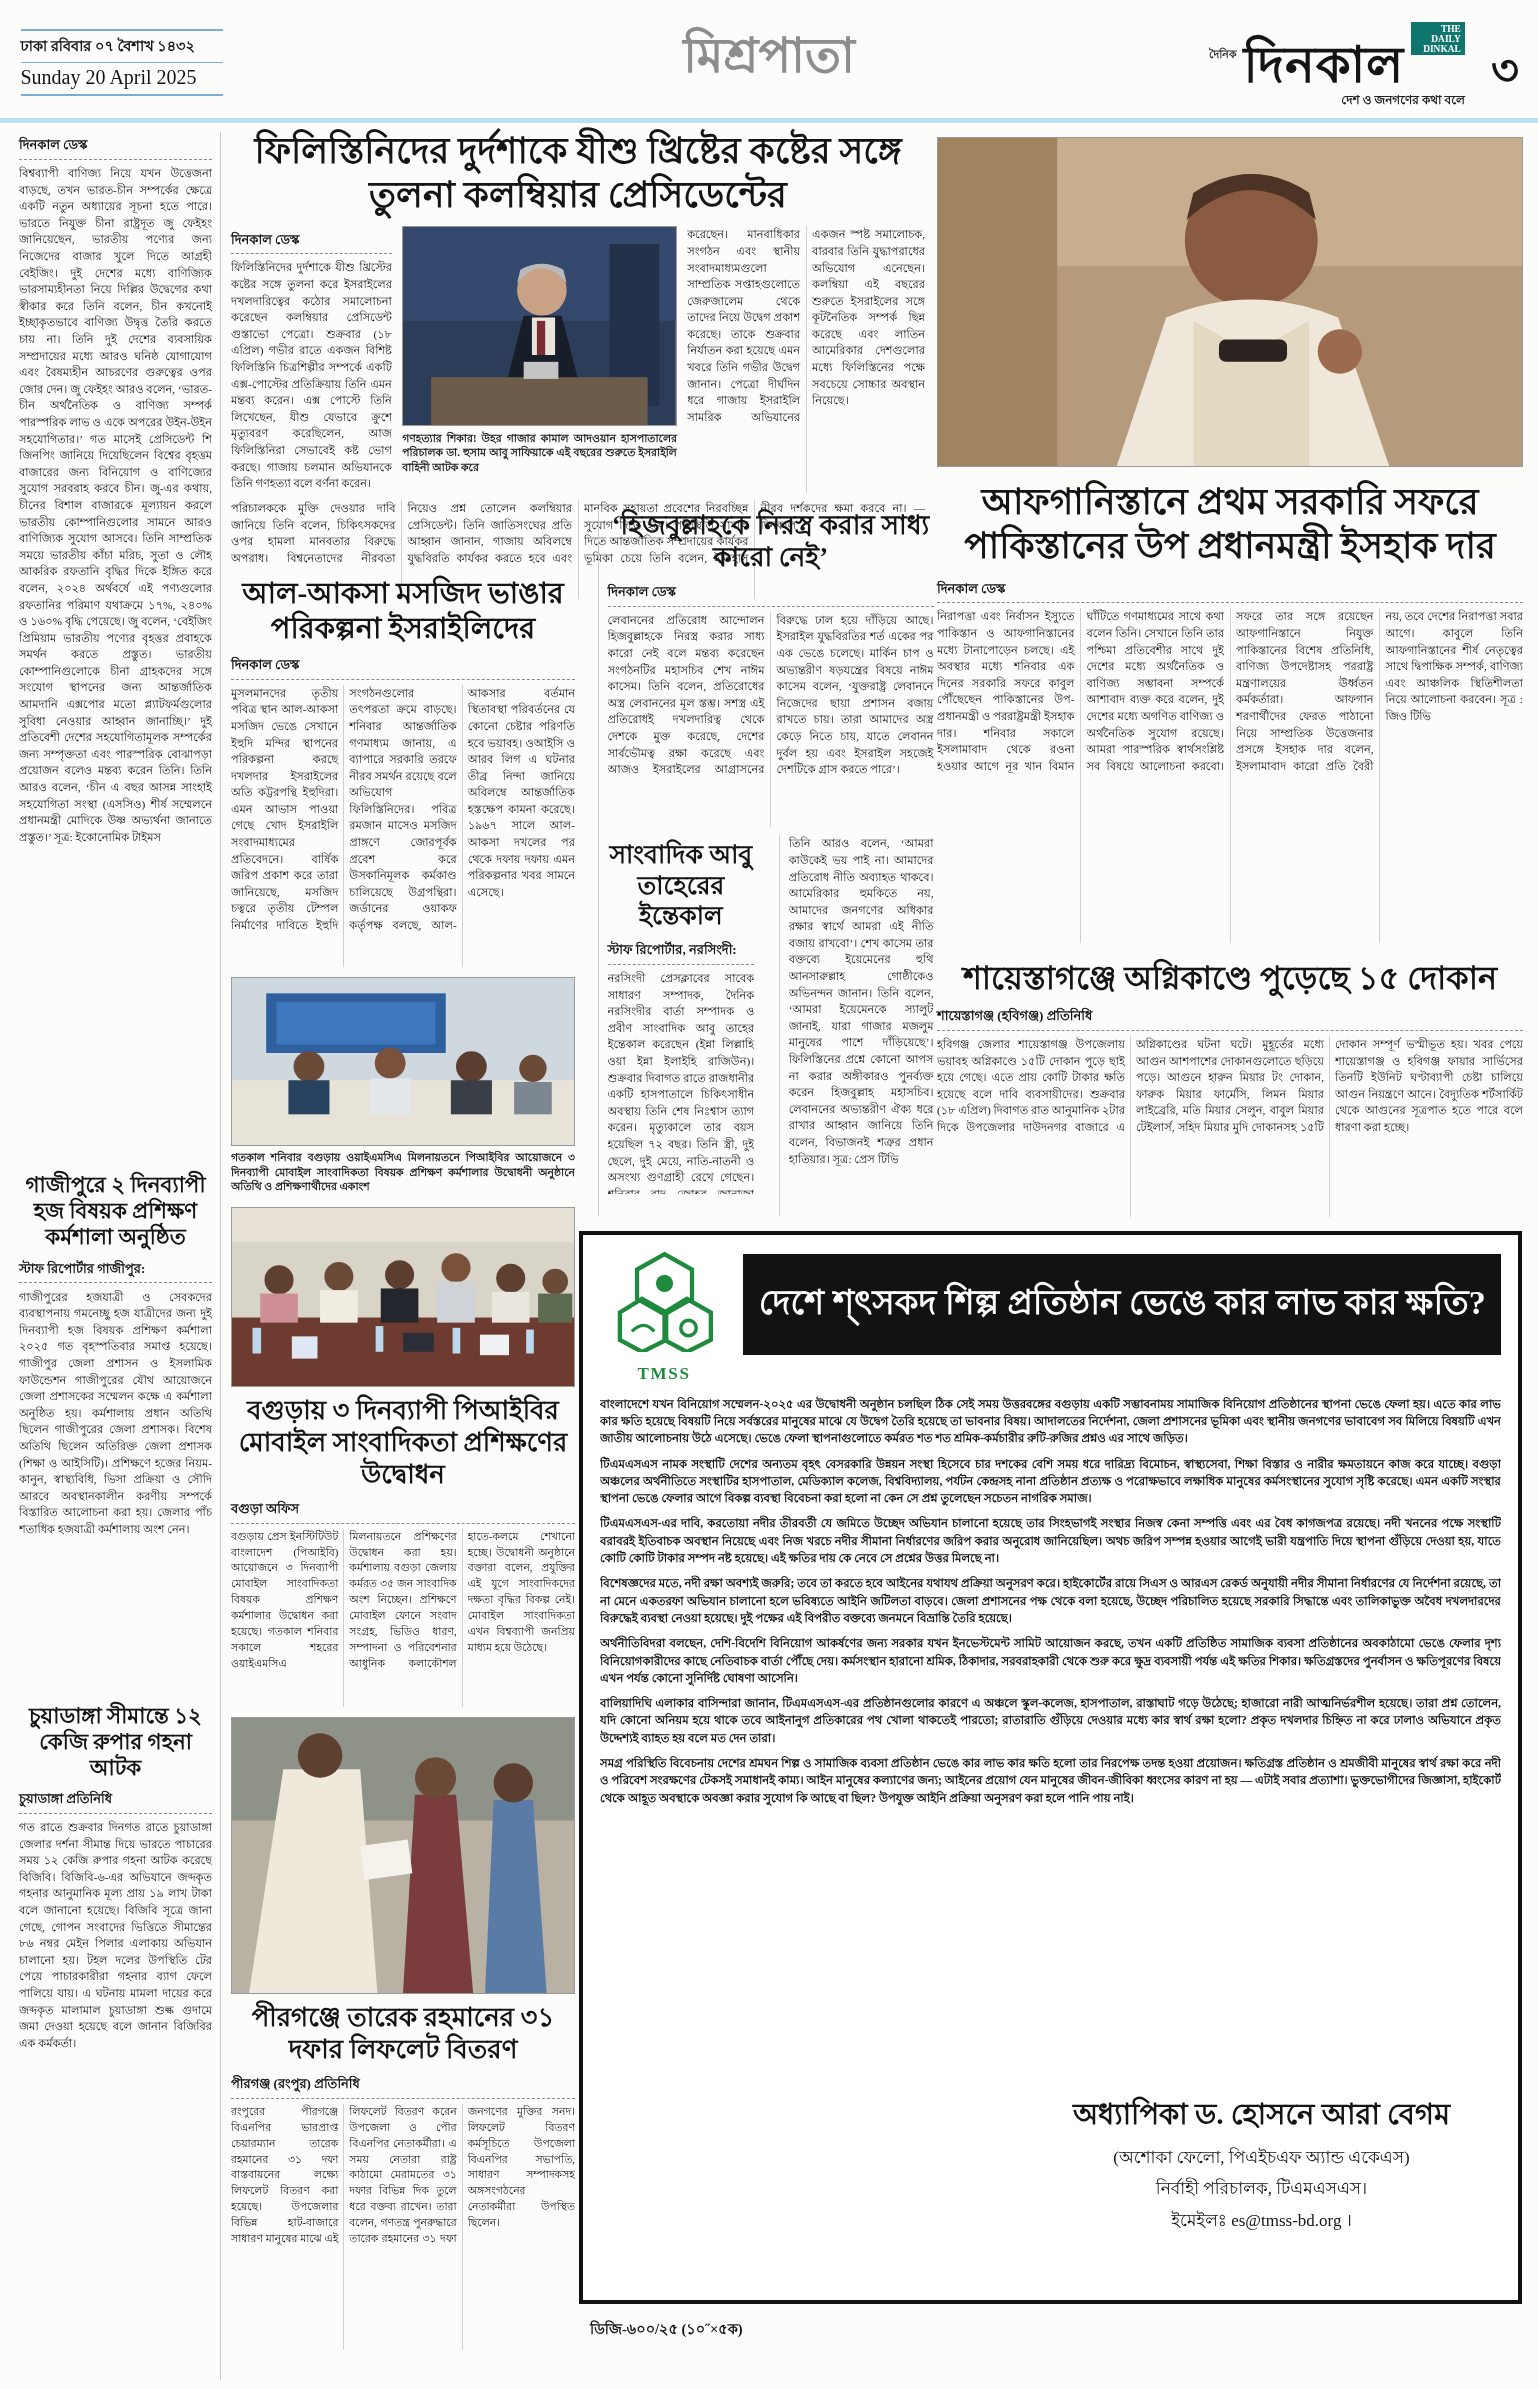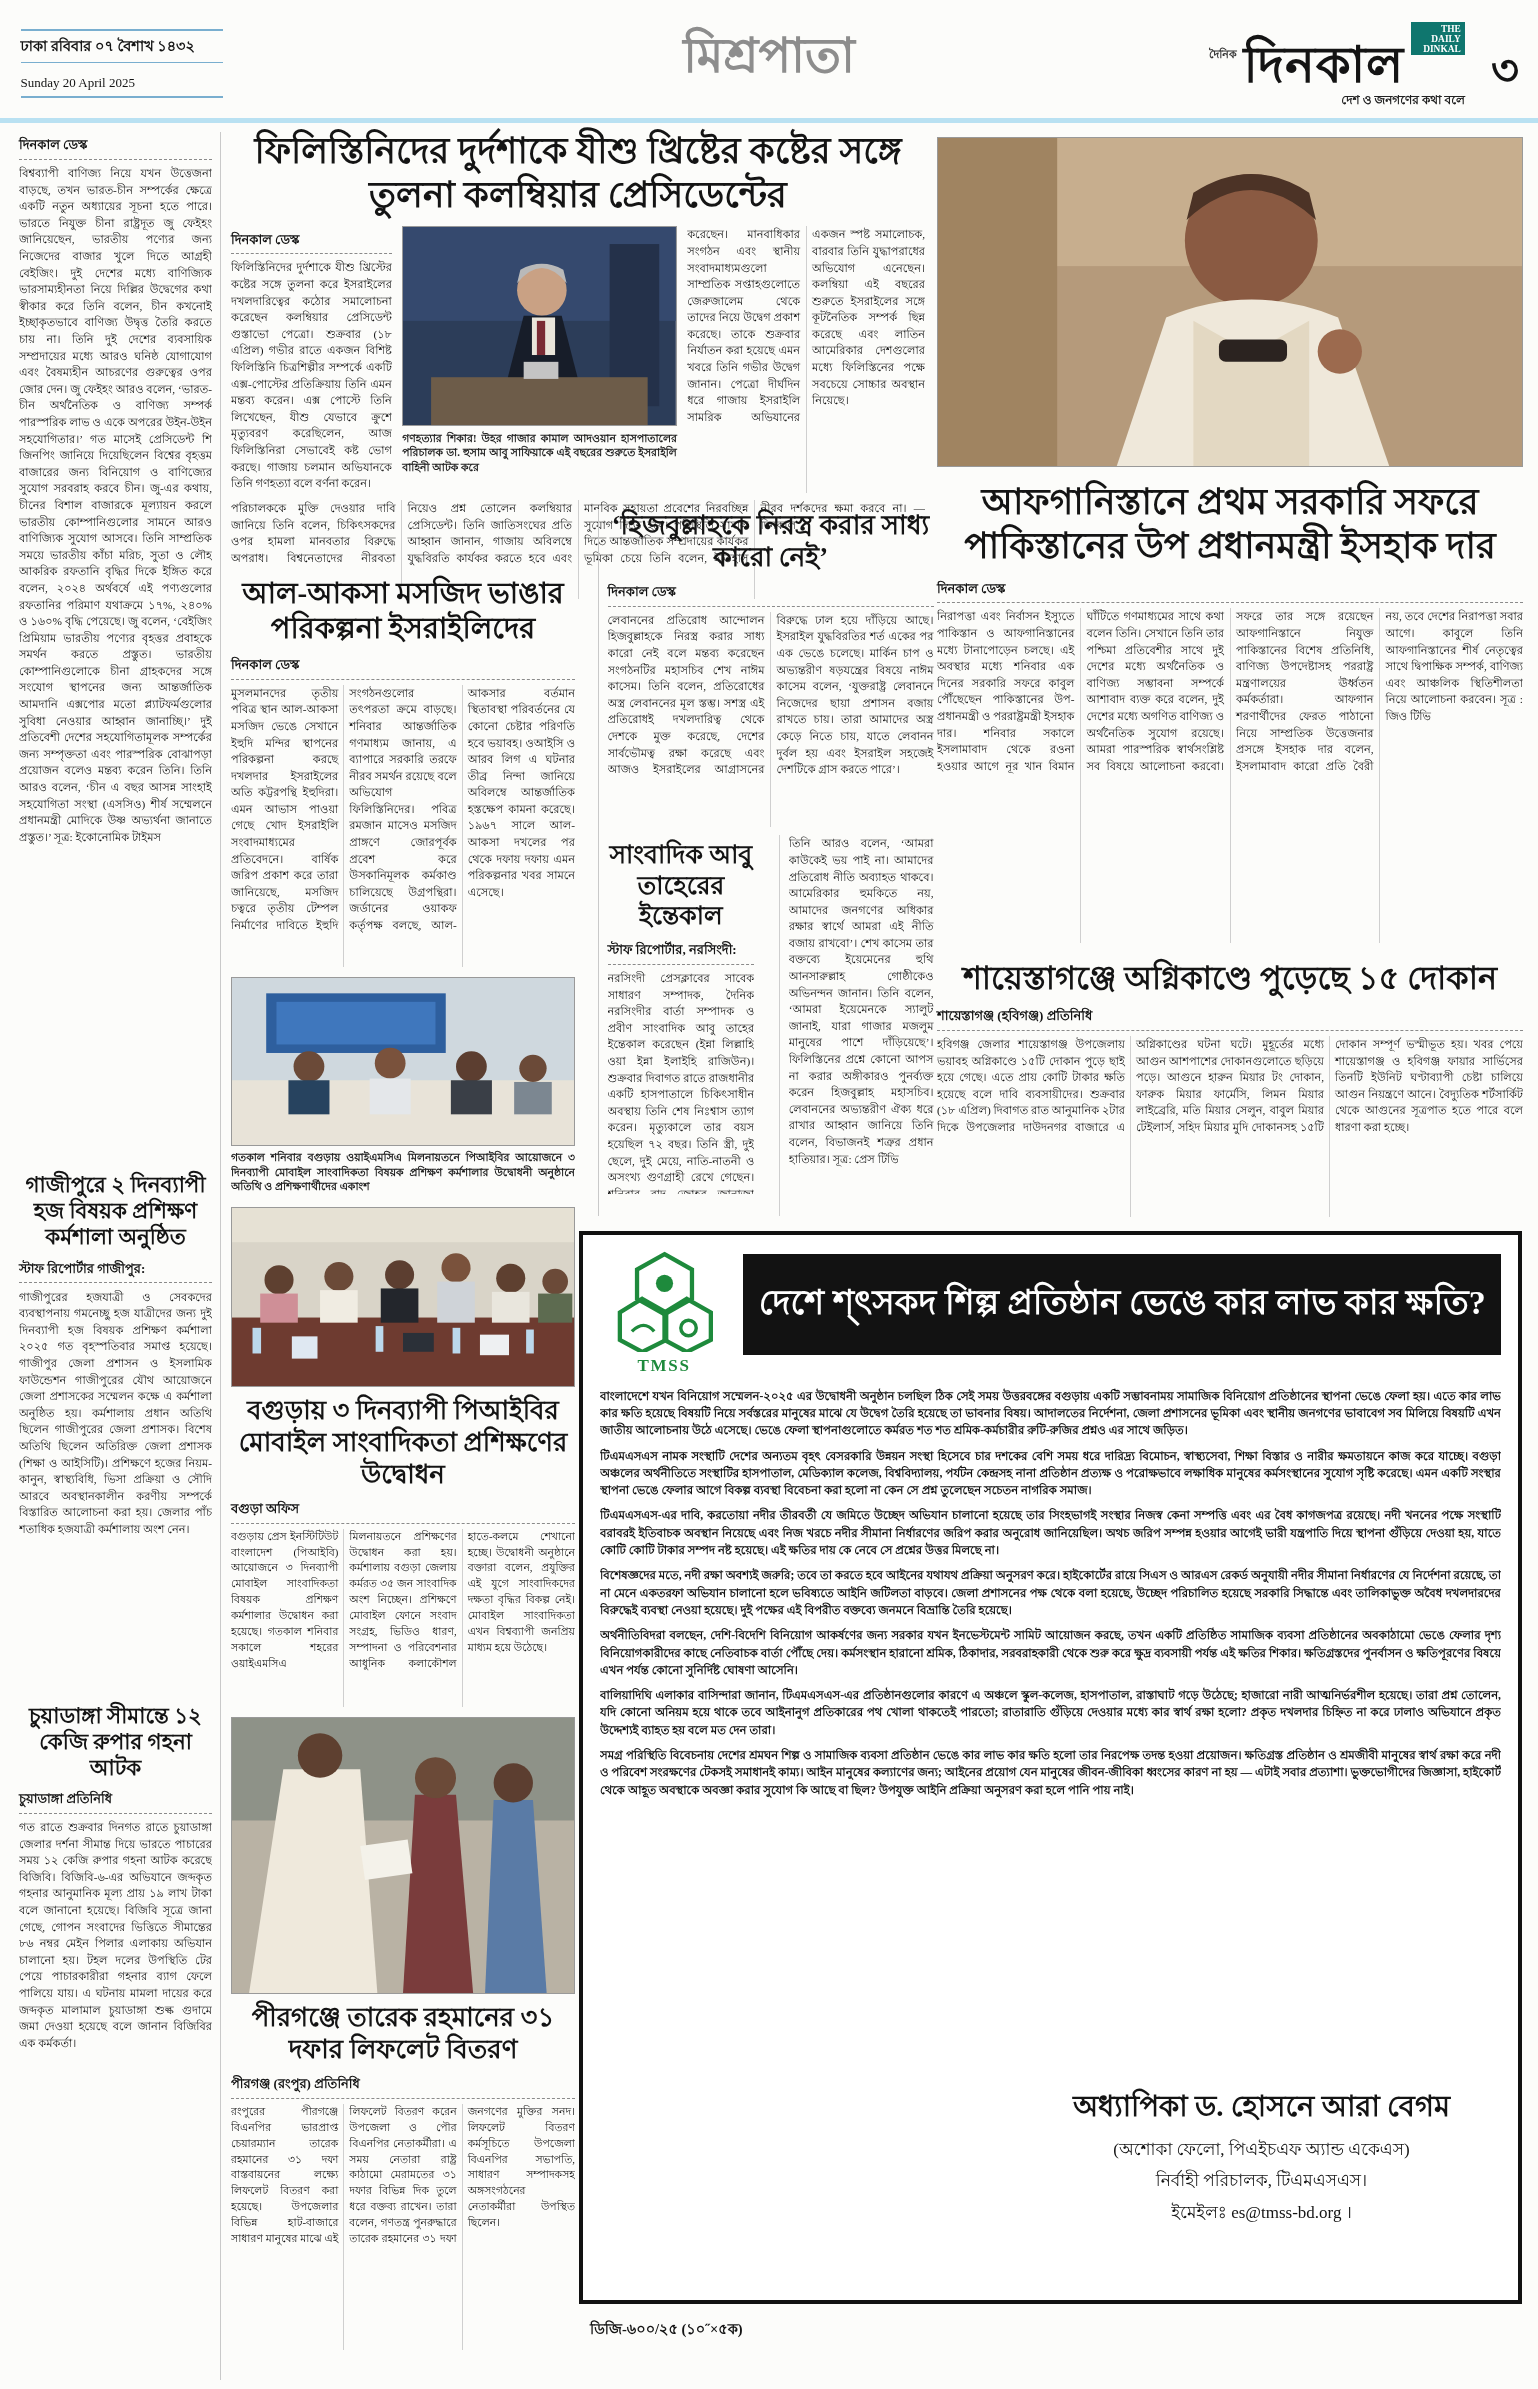--- a/index.html
+++ b/index.html
@@ -3,21 +3,21 @@
 <meta charset="utf-8">
 <style>
   html,body{margin:0;padding:0;background:#e8e8e4;}
   #page{position:relative;width:1538px;height:2389px;background:#fcfcfa;color:#141414;
         font-family:"Liberation Serif","DejaVu Serif",serif;overflow:hidden;}
   .abs{position:absolute;}
   
   .datebox{left:20.5px;top:29px;width:202px;border-top:2.6px solid #79aecf;
            border-bottom:2.6px solid #79aecf;padding:4.3px 0 5.1px;}
   .datebox .bn{font-size:14.5px;font-weight:bold;}
-  .datebox .en{font-size:13px;margin-top:2.6px;border-top:0.9px solid #79aecf;padding-top:12px;}
+  .datebox .en{font-size:20px;margin-top:2.6px;border-top:0.9px solid #79aecf;padding-top:3px;}
   .section-title{left:0;right:0;top:19px;text-align:center;font-size:48px;font-weight:bold;color:#8d8d8d;}
   .masthead{right:73px;top:22px;width:256px;text-align:right;}
   .mh-row{display:flex;align-items:flex-end;justify-content:flex-end;gap:6.8px;}
   .mh-daily{font-size:11px;font-weight:bold;color:#333;padding-bottom:24px;}
   .mh-name{font-size:50px;font-weight:bold;letter-spacing:0.9px;line-height:0.95;}
   .mh-en{font-size:9.4px;font-weight:bold;color:#fff;background:#0f766e;padding:1.7px 4.3px;margin-bottom:34px;}
   .mh-tag{font-size:12px;font-weight:bold;color:#222;margin-top:1.7px;}
   .pagenum{right:19px;top:38px;font-size:43px;font-weight:bold;}
   .blue-rule{left:0;top:118px;width:1538px;height:5.1px;background:#b9e1f2;}
   
@@ -34,21 +34,21 @@
   .col-left{left:19px;top:132px;width:193px;height:2248px;border-right:0.9px solid #c9c9c9;padding-right:7.7px;}
   .petro-wrap{left:231px;top:130px;width:694px;}
   .petro-row{display:flex;gap:10.3px;margin-top:8.5px;}
   .centerstack{left:231px;top:569px;width:344px;}
   .hezcol{left:598px;top:509px;width:326px;padding-left:8.5px;border-left:0.9px solid #c9c9c9;}
   .subrow{display:flex;gap:25px;margin-top:8.5px;}
   .rightcol{left:937px;top:137px;width:586px;}
   .tmssbox{left:579px;top:1231px;width:943px;height:1073px;border:4.3px solid #111;background:#fff;padding:13.7px 17px;box-sizing:border-box;}
   .tmsshead{display:flex;gap:15.4px;align-items:flex-start;}
   .tmsslogo{width:128px;text-align:center;flex:0 0 128px;}
-  .tmsslogo .t{color:#1e8a3c;font-weight:bold;font-size:17px;letter-spacing:1.7px;}
+  .tmsslogo .t{color:#1e8a3c;font-weight:bold;font-size:17px;letter-spacing:1.7px;margin-top:8px;}
   .banner{flex:1;background:#121212;color:#fff;height:101px;display:flex;align-items:center;justify-content:center;
           font-size:34px;font-weight:bold;margin-top:5.1px;}
   .tmssbody{margin-top:12px;height:689px;overflow:hidden;font-size:11.6px;line-height:1.5;text-align:justify;font-weight:bold;}
   .tmssbody .tpara{margin:0 0 7.7px;}
   .sig{margin-top:6.8px;text-align:center;margin-left:auto;width:479px;}
   .sig .n{font-size:29px;font-weight:bold;}
   .sig .s{font-size:17px;margin-top:3.4px;}
   .dgnote{left:590px;top:2318px;font-size:14.5px;font-weight:bold;}
   h2.small{font-size:21.4px;margin:12px 0 5.1px;}
   h2.mid{font-size:26px;margin:8.5px 0 5.1px;}

